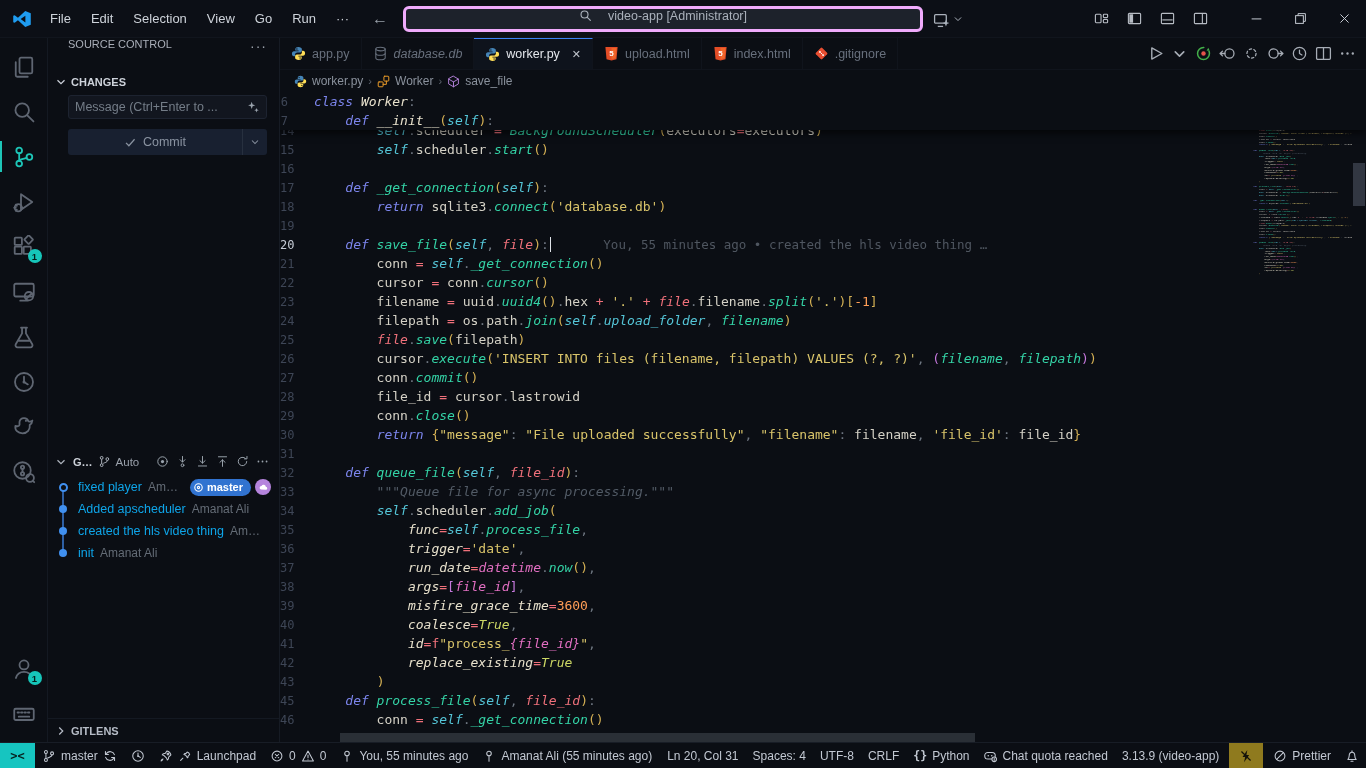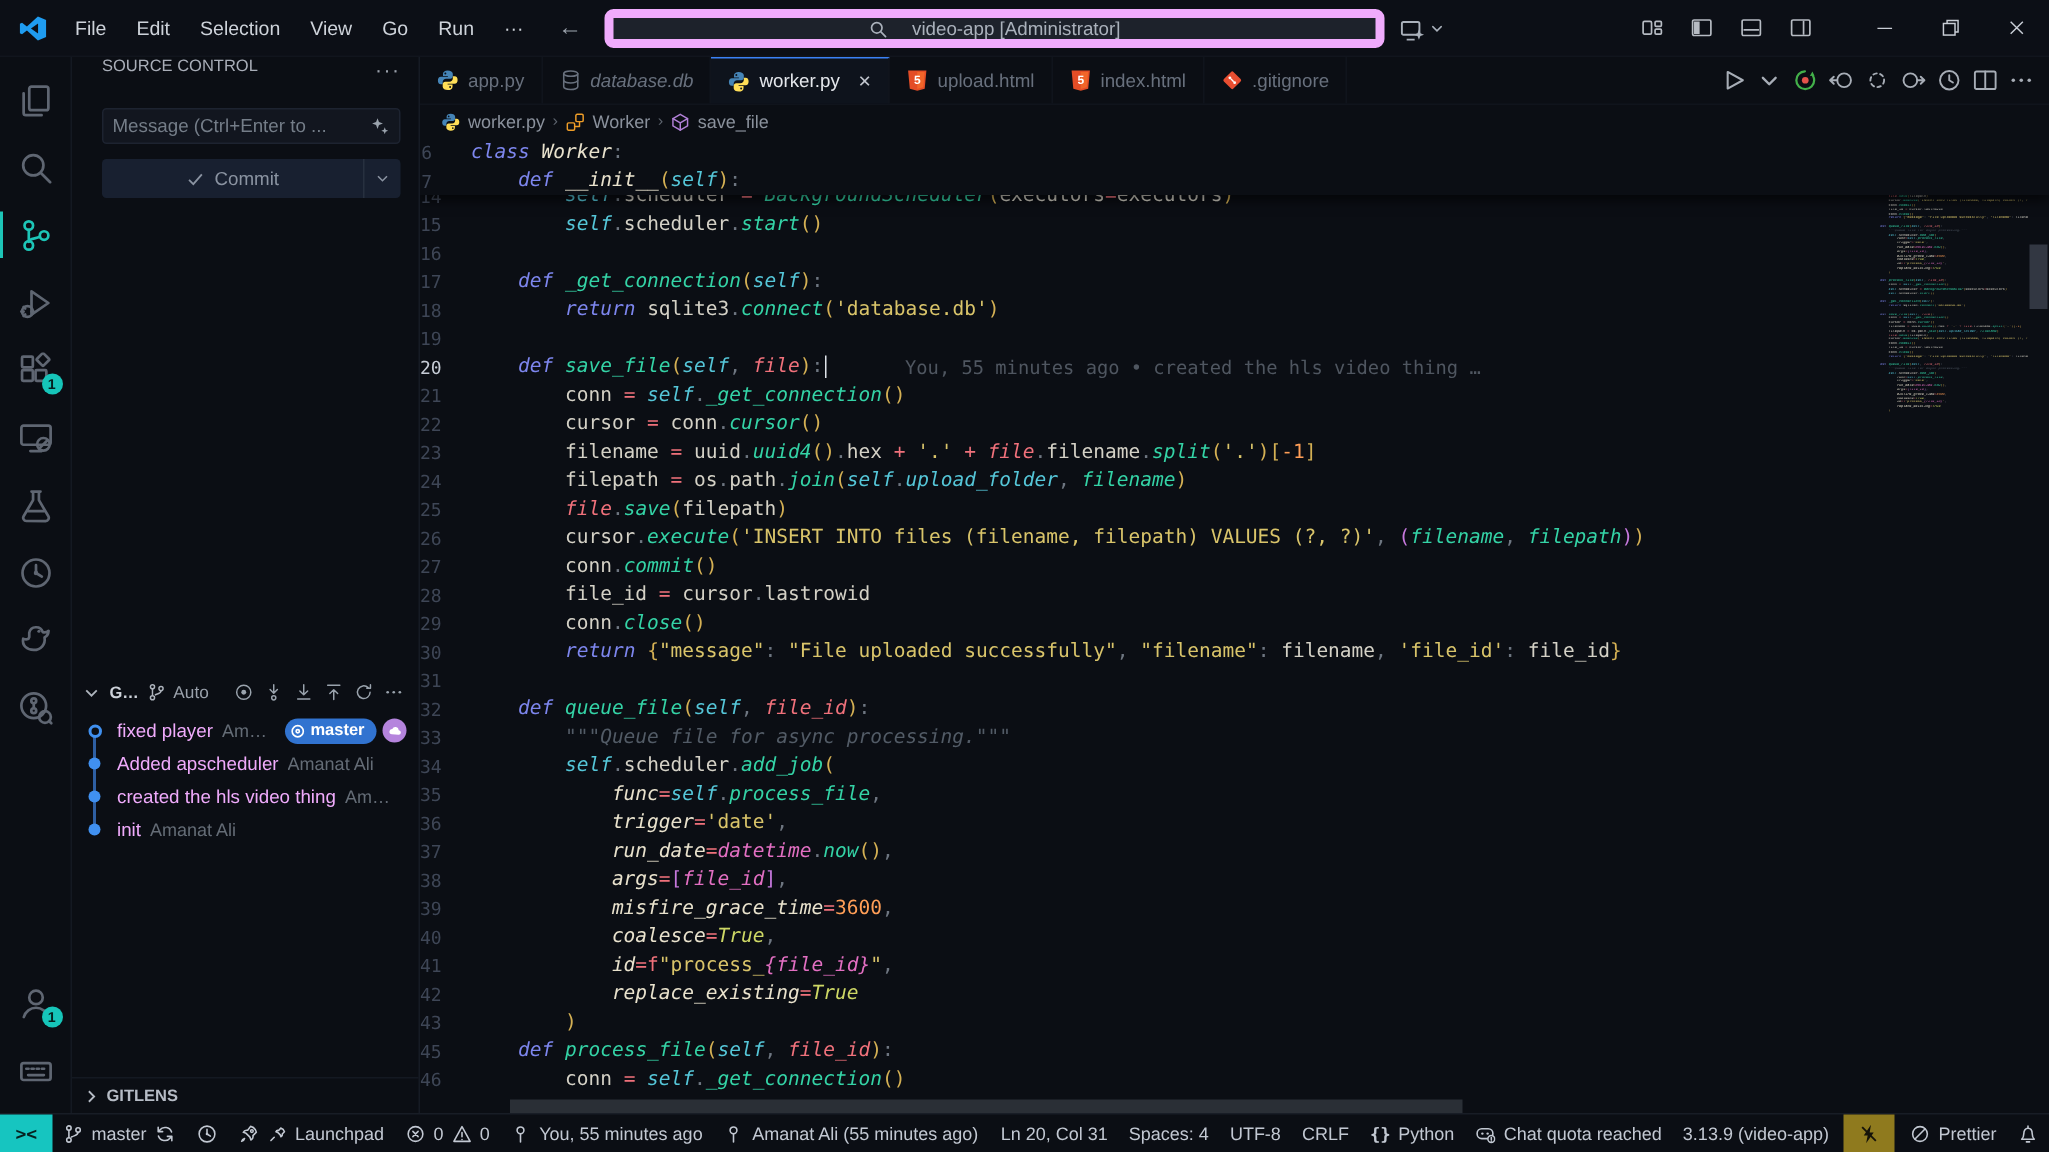--- a/index.html
+++ b/index.html
@@ -7,21 +7,21 @@
   .ic{display:inline-flex;align-items:center;justify-content:center;flex:none}
   .ic svg{width:100%;height:100%}
 
   
   .titlebar{position:relative;height:38px;background:#0c0f16;display:flex;align-items:center;border-bottom:1px solid #11151d}
   .vslogo{margin:0 10px 0 13px;width:18px;height:18px}
   .menu{display:flex;gap:2px}
   .menu-item{font-size:13px;color:#ced3da;padding:4px 9px;border-radius:4px;cursor:default}
   .nav-arrows{position:absolute;left:372px;top:0;height:38px;display:flex;align-items:center;gap:14px;color:#9aa1ab;font-size:16px}
   .search-wrap{position:absolute;left:50%;top:6px;transform:translateX(-50%);display:flex;align-items:center;gap:10px}
-  .searchbox{width:520px;height:26px;background:#1d222b;border:6px solid #f0abfc;border-radius:6px;display:flex;align-items:flex-end;justify-content:center;gap:16px;color:#aab1bb;font-size:12.5px}
+  .searchbox{width:520px;height:26px;background:#1d222b;border:3px solid #f0abfc;border-radius:6px;display:flex;align-items:flex-start;justify-content:center;gap:16px;color:#aab1bb;font-size:12.5px}
   .copilot-tb{display:flex;align-items:center;gap:3px;color:#aab1bb}
   .tb-right{margin-left:auto;display:flex;align-items:center;height:38px}
   .layout-icons{display:flex;gap:18px;margin-right:26px;color:#b7bcc4}
   .win-btn{width:44px;height:38px;display:flex;align-items:center;justify-content:center;color:#c9ced6}
 
   
   .main{display:flex;height:704px}
 
   
   .activitybar{width:48px;background:#0b0e14;border-right:1px solid #141922;display:flex;flex-direction:column;align-items:center;padding-top:6px}
@@ -46,21 +46,21 @@
   .graph-header{display:flex;align-items:center;gap:5px;height:23px;padding:0 10px 0 6px;color:#aeb4bd}
   .graph-header .glabel{font-weight:bold;font-size:11px;color:#cdd2da}
   .graph-header .auto{font-size:11.5px;color:#9aa1ab}
   .graph-icons{margin-left:auto;display:flex;gap:7px;color:#9aa3ad;align-items:center}
   .commits{position:relative;margin-top:3px}
   .commits::before{content:"";position:absolute;left:14px;top:12px;bottom:10px;width:2px;background:#2e5fa3}
   .commit-row{position:relative;display:flex;align-items:center;height:22px;padding:0 8px 0 6px;gap:6px}
   .cdot{width:18px;display:flex;align-items:center;justify-content:center;flex:none;position:relative;z-index:1}
   .dot-open{width:9px;height:9px;border:2.2px solid #4090f0;border-radius:50%;background:#0b0e14}
   .dot-fill{width:8px;height:8px;border-radius:50%;background:#4090f0}
-  .cmsg{color:#f0abfc;white-space:nowrap;flex:none}
+  .cmsg{color:#0ea5e9;white-space:nowrap;flex:none}
   .cauthor{color:#646c76;font-size:12px;white-space:nowrap;overflow:hidden;text-overflow:ellipsis;flex:1;min-width:0}
   .cbadges{display:flex;align-items:center;gap:4px;flex:none}
   .pill{height:17px;border-radius:9px;background:#3173d0;color:#fff;font-size:11px;font-weight:bold;display:flex;align-items:center;gap:3px;padding:0 8px 0 3px}
   .cloud-badge{width:16px;height:16px;border-radius:50%;background:#b584dd;display:flex;align-items:center;justify-content:center}
   .gitlens-footer{position:absolute;left:0;right:0;bottom:0;height:24px;display:flex;align-items:center;gap:3px;padding-left:6px;color:#b6bcc6;font-weight:bold;font-size:11px;border-top:1px solid #141922}
 
   
   .editor-col{flex:1;display:flex;flex-direction:column;min-width:0}
   .tabbar{height:32px;display:flex;background:#0b0e14;border-bottom:1px solid #10141c}
   .tab{display:flex;align-items:center;gap:6px;padding:0 11px;font-size:12.5px;color:#68707d;border-right:1px solid #10141c;cursor:default}
@@ -322,20 +322,28 @@
             </svg>
           </span>
         </div>
       </div>
     </div>
 
   <div class="sidebar">
     <div class="sc-header">
       <span>SOURCE CONTROL</span>
       <span class="more">···</span>
+    </div>
+    <div class="section-row">
+      <span class="ic" style="width:14px;height:14px">
+          <svg viewBox="0 0 16 16" fill="none" stroke="currentColor" stroke-width="1.4">
+            <path d="M4 6l4 4 4-4"></path>
+          </svg>
+        </span>
+      <span>CHANGES</span>
     </div>
     <div class="msg-input">
       <span class="ph">Message (Ctrl+Enter to ...</span>
       <span class="ic" style="width:14px;height:14px;color:#9aa3ad">
           <svg viewBox="0 0 16 16" fill="currentColor">
             <path d="M6.5 2l1.1 3 3 1.1-3 1.1-1.1 3-1.1-3-3-1.1 3-1.1zM12 9l.7 1.9L14.6 11.6l-1.9.7-.7 1.9-.7-1.9-1.9-.7 1.9-.7z"></path>
           </svg>
         </span>
     </div>
     <div class="commit-btn">

